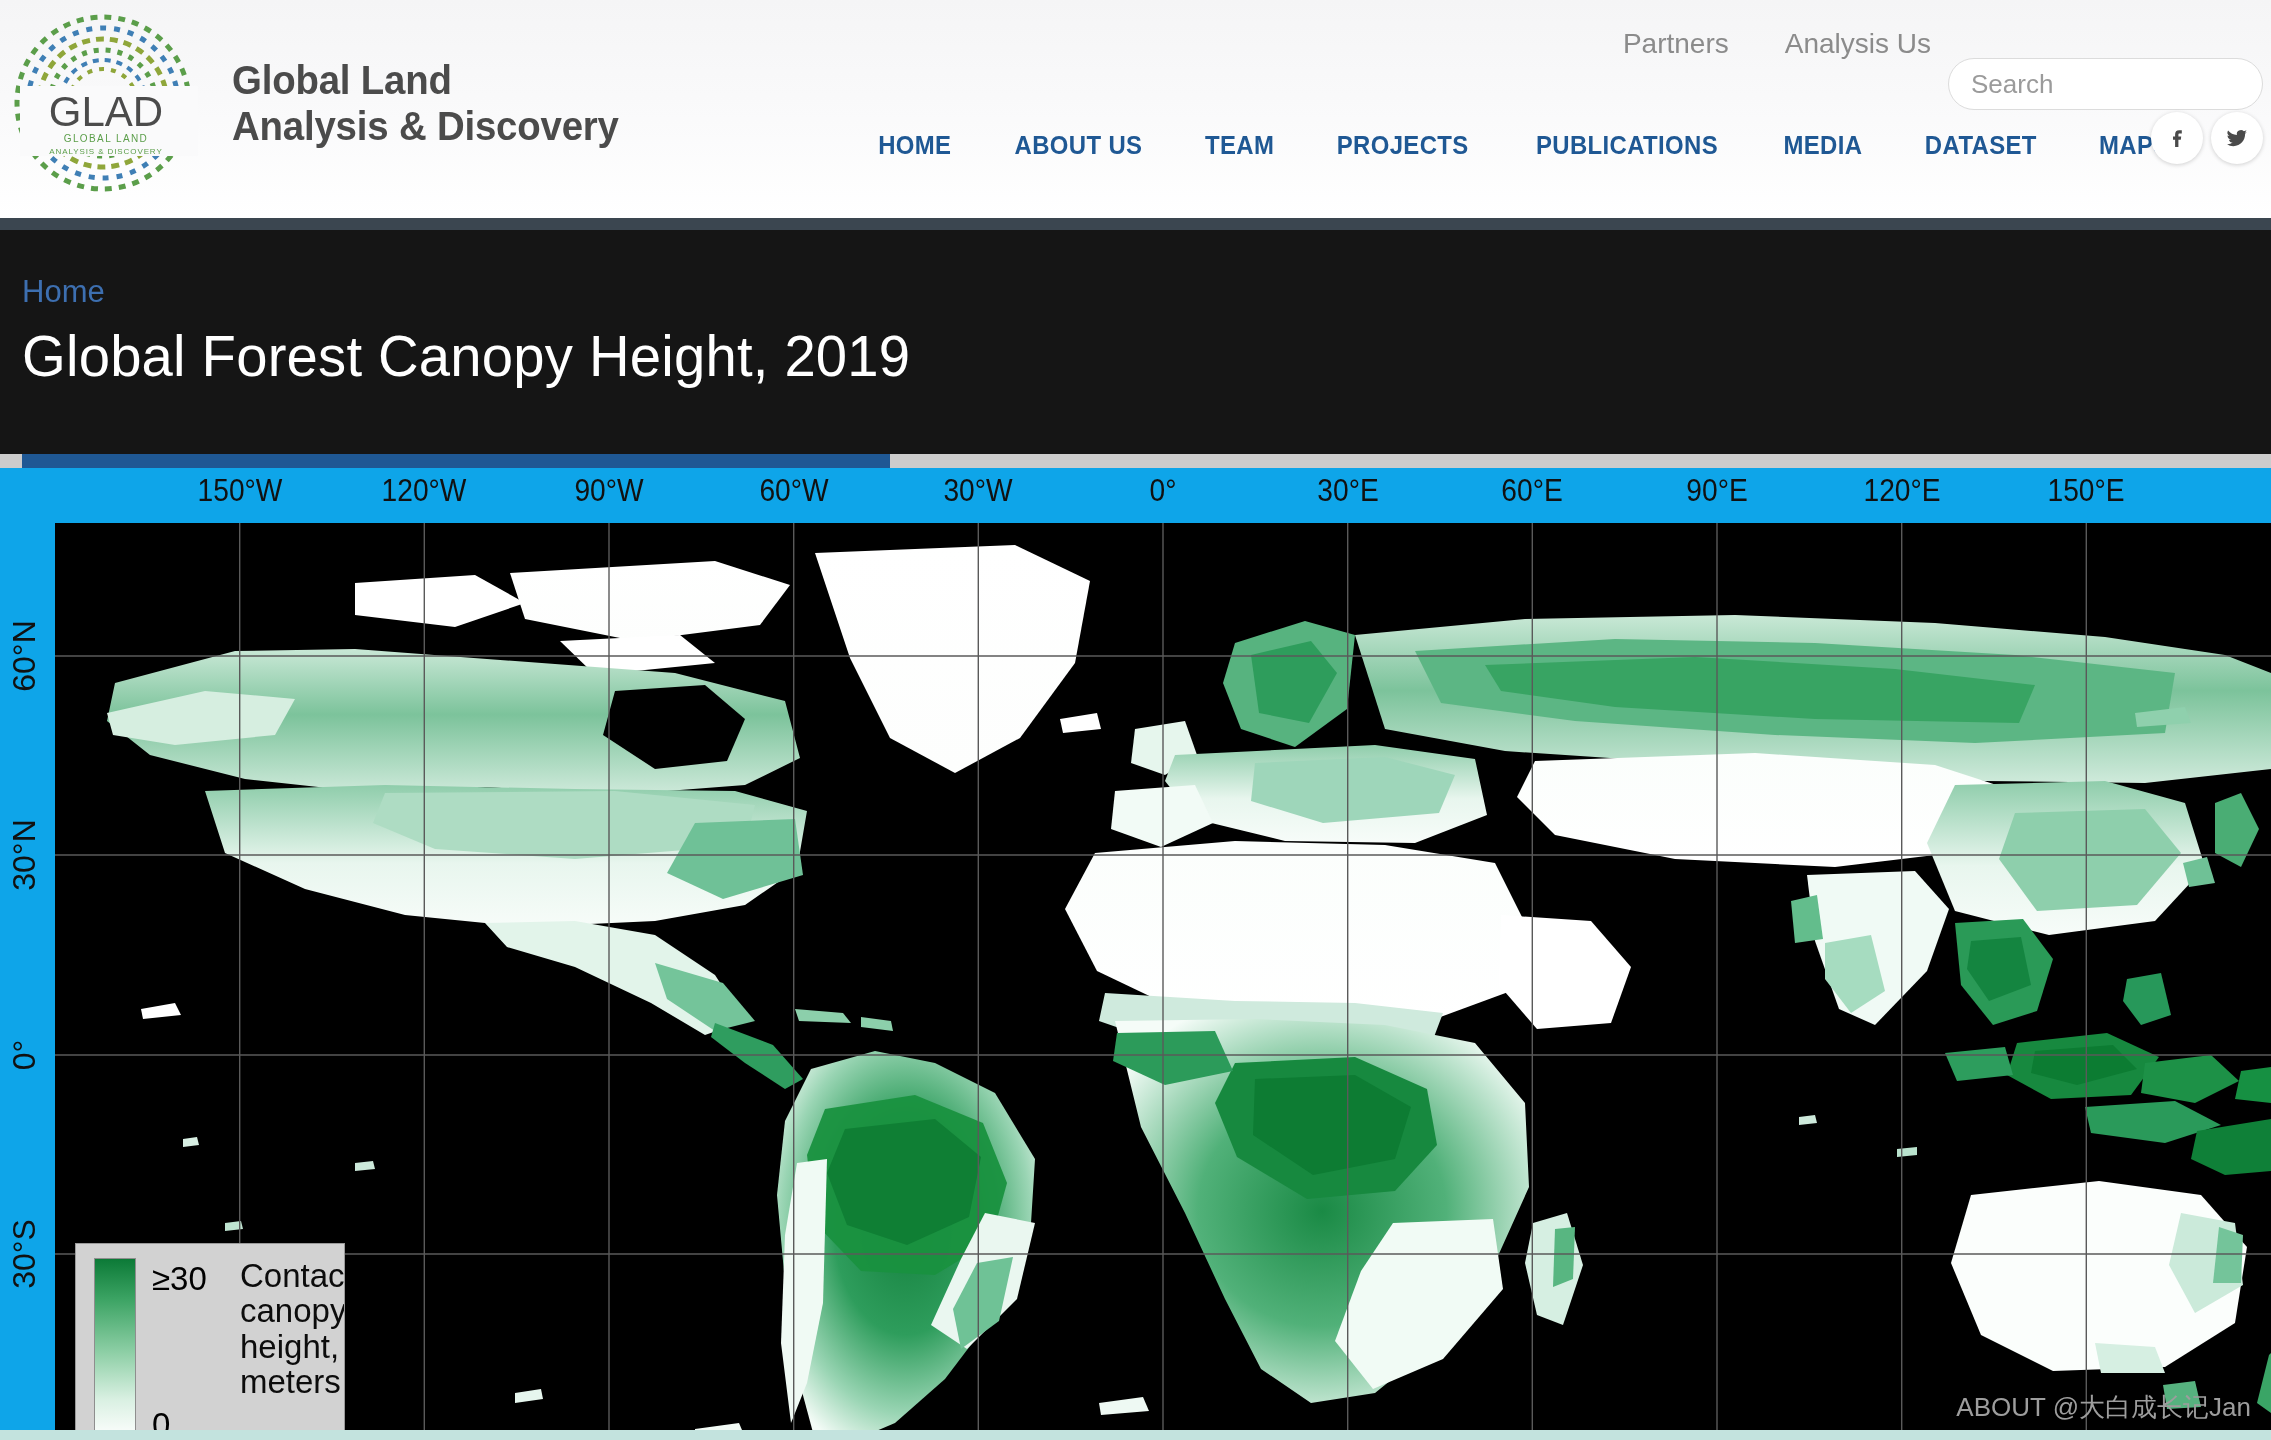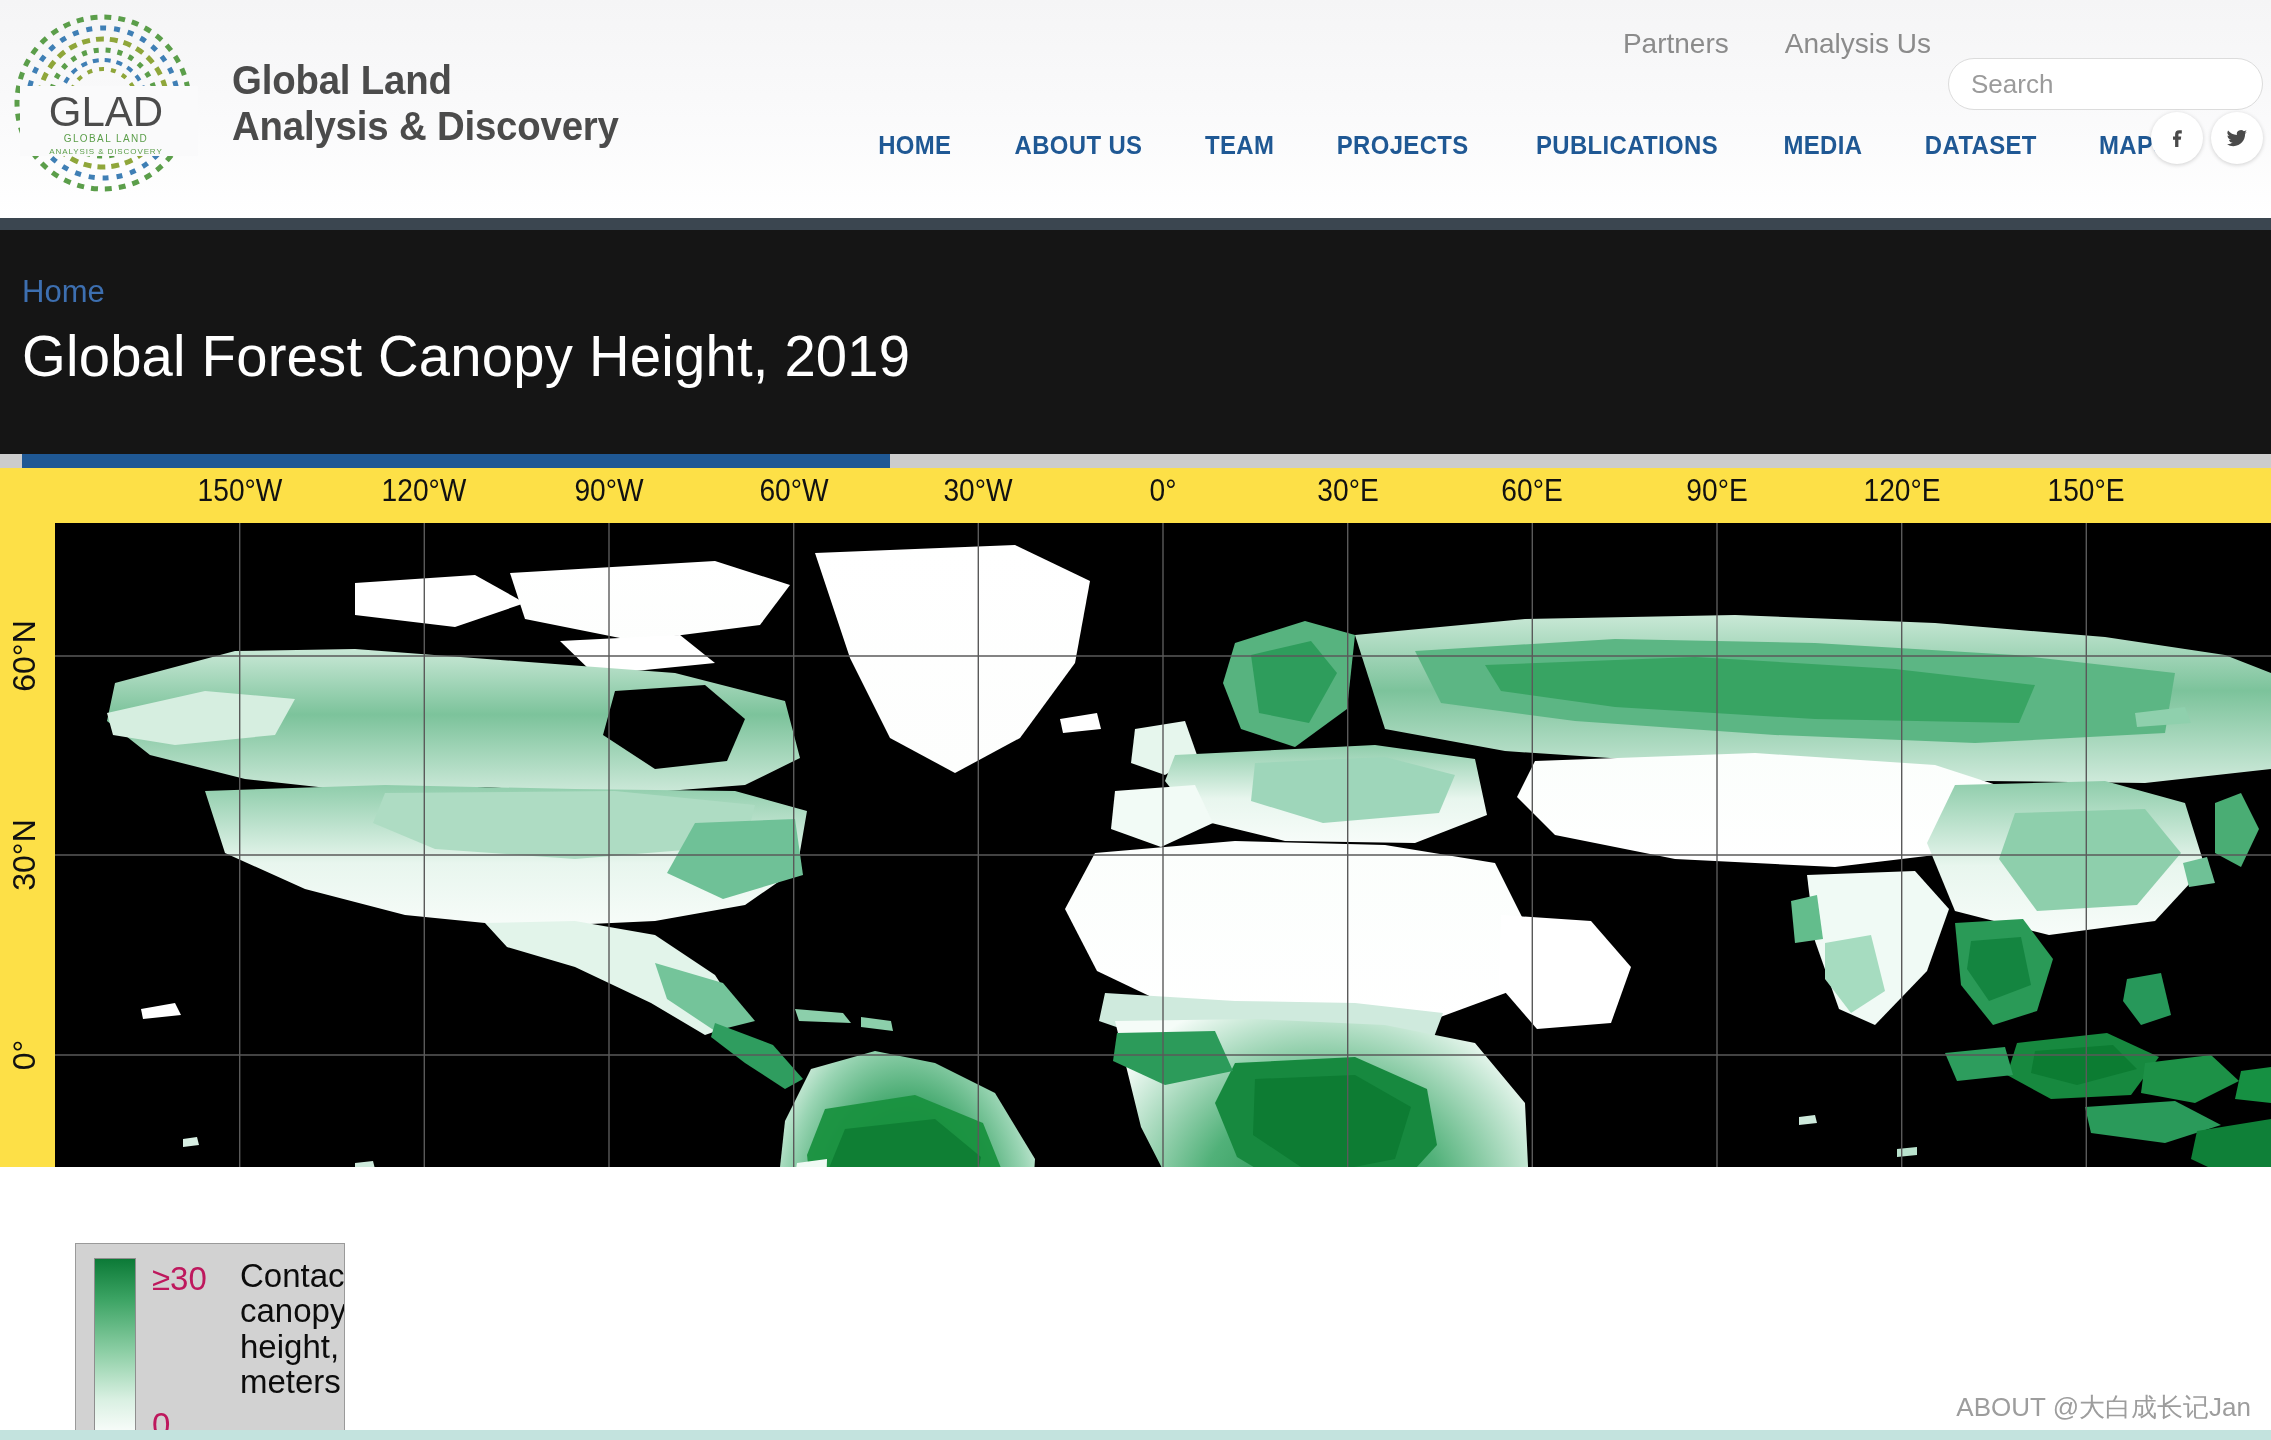--- a/index.html
+++ b/index.html
@@ -118,22 +118,22 @@
     position: relative;
   }
   .accent-fill {
     position: absolute; left: 22px; top: 0;
     width: 868px; height: 14px; background: #1f5894;
   }
 
   
   .figure {
     position: relative;
-    width: 2271px; height: 699px;
-    background: #fde047;
+    width: 2271px; height: 972px;
+    background: #0ea5e9;
     overflow: hidden;
     text-align: center;
   }
   .lon-axis {
     position: absolute; left: 0; top: 0;
     width: 2271px; height: 55px;
   }
   .lon-label {
     position: absolute; top: 4px;
     transform: translateX(-50%) scaleX(0.88);
@@ -175,21 +175,21 @@
   .legend-ramp {
     flex: 0 0 auto;
     width: 42px; height: 182px;
     border: 1px solid #8e8e8e;
     background: linear-gradient(180deg, #0c7a37 0%, #3ba363 22%, #8ecfa6 52%, #d9f0e2 78%, #ffffff 100%);
   }
   .legend-scale {
     flex: 0 0 auto;
     position: relative; width: 72px; height: 182px;
     font-family: "Liberation Sans", sans-serif;
-    font-size: 33px; color: #be185d;
+    font-size: 33px; color: #000000;
   }
   .legend-max { position: absolute; top: 2px; left: 0; }
   .legend-min { position: absolute; bottom: -4px; left: 0; }
   .legend-caption {
     flex: 1 1 auto;
     font-family: "Liberation Sans", sans-serif;
     font-size: 33px; line-height: 1.07; color: #0c0c0c;
   }
 
   .watermark {

